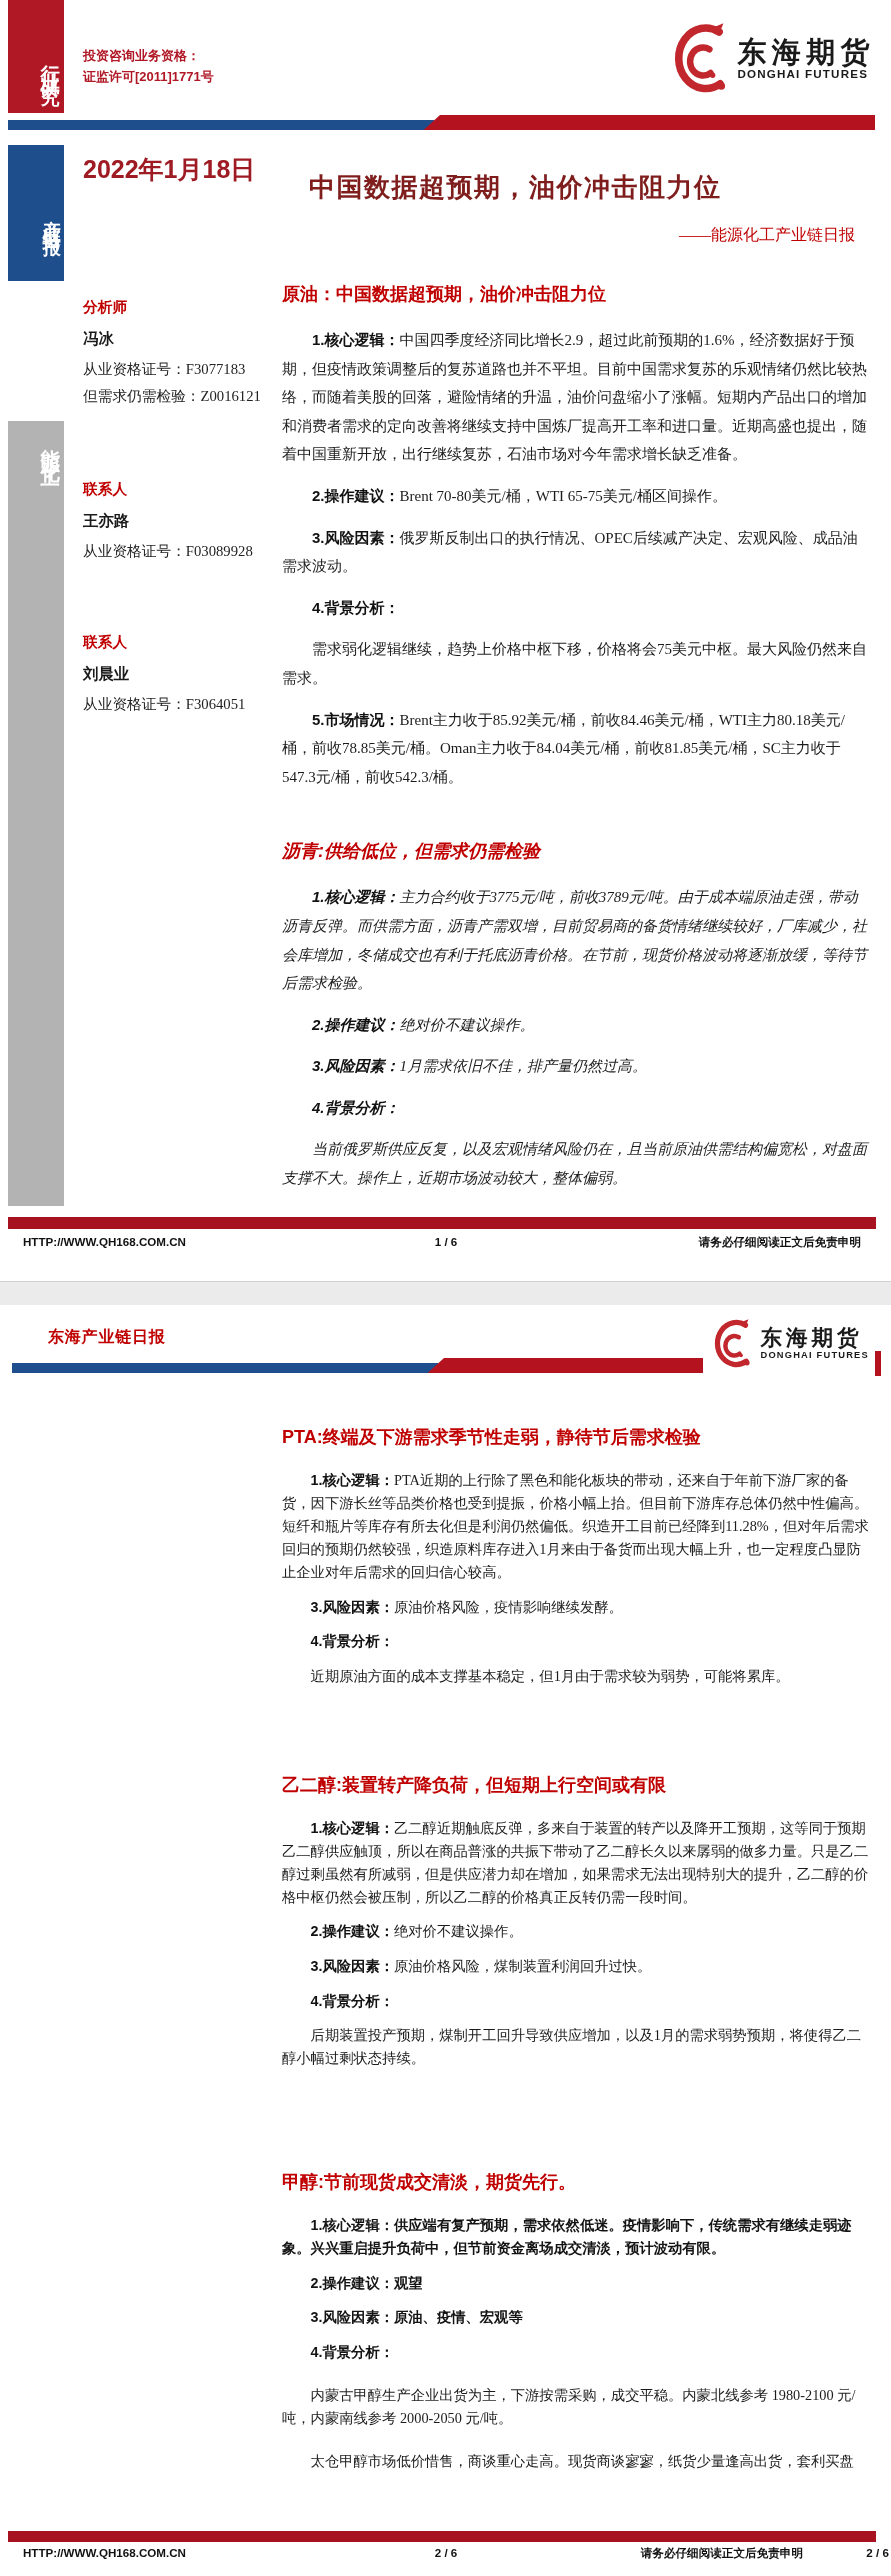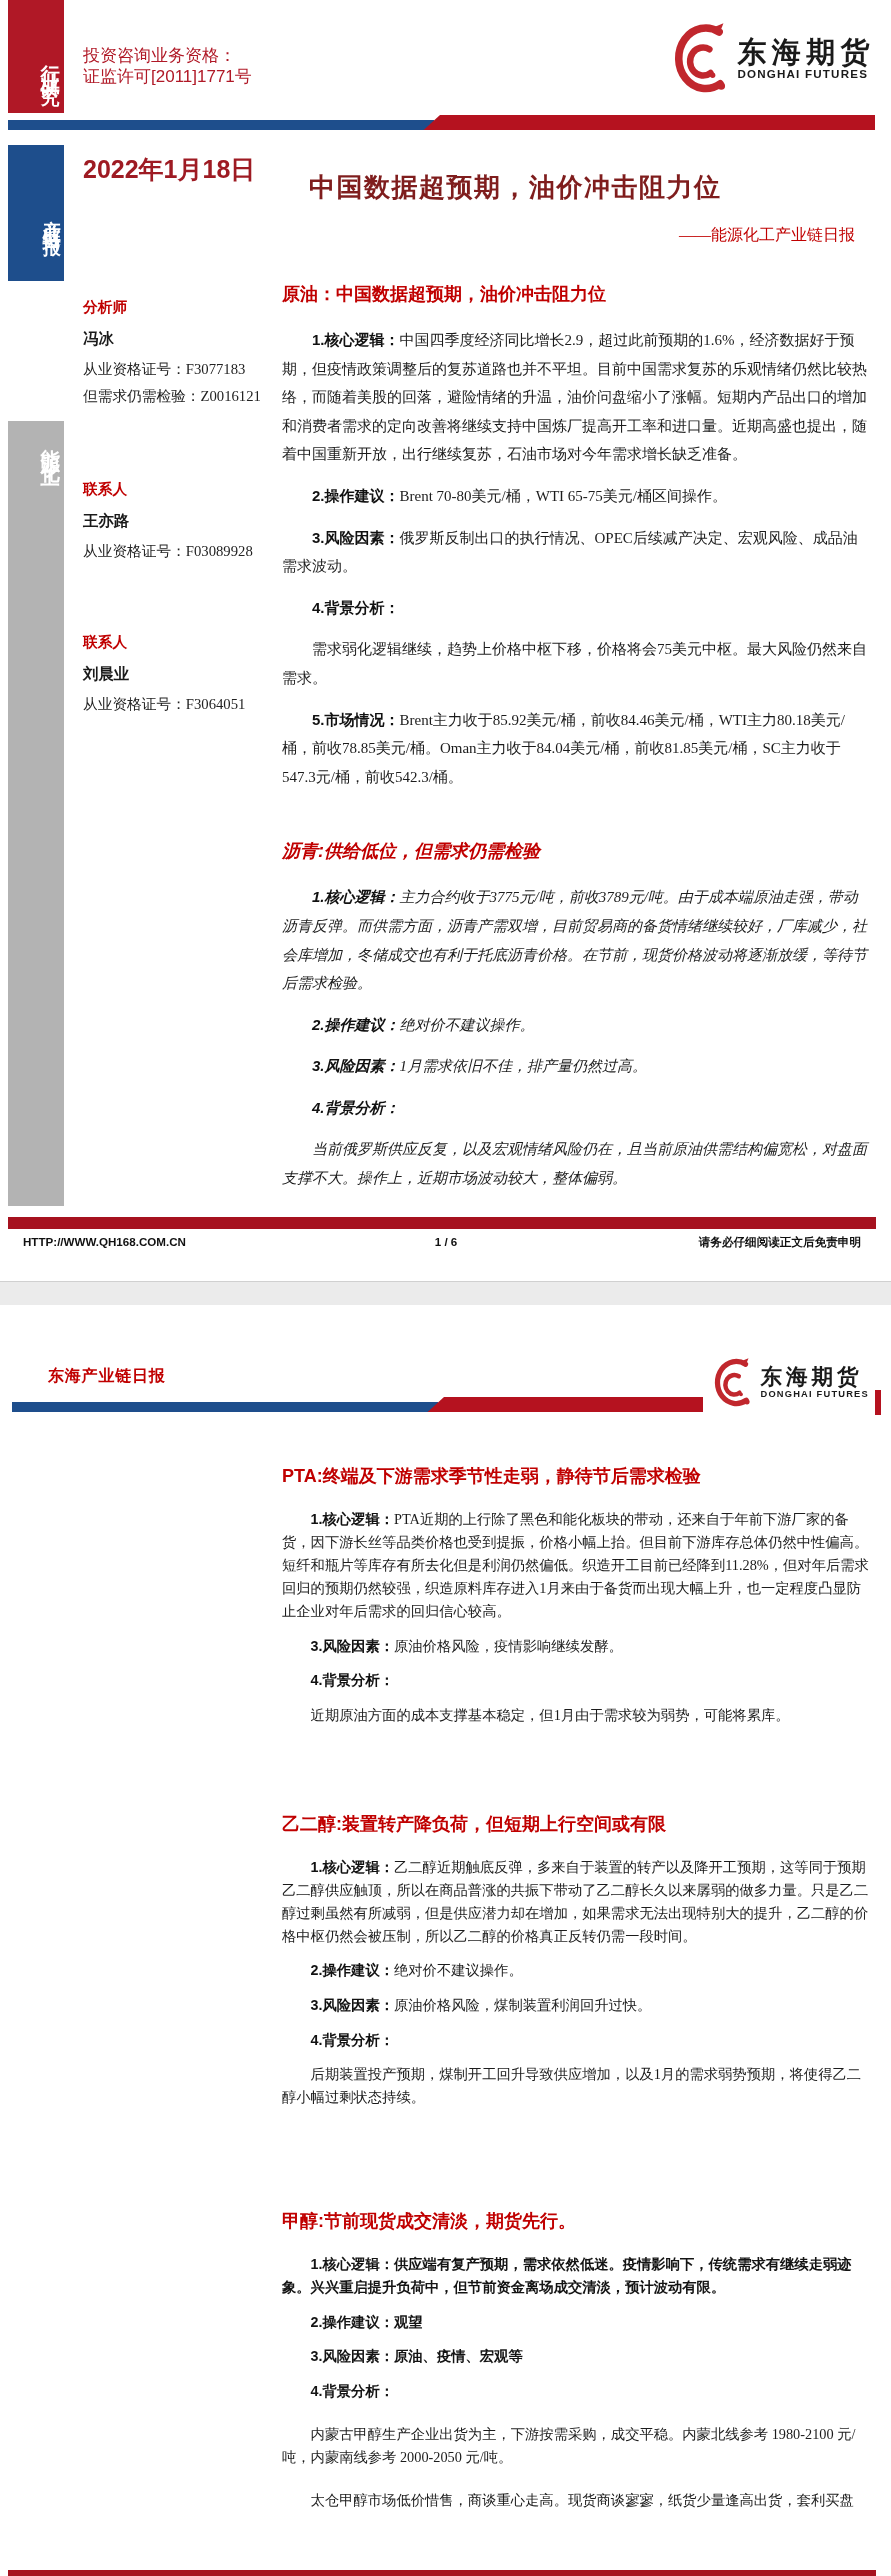--- a/index.html
+++ b/index.html
@@ -17,21 +17,21 @@
   
   .bar-blue{background:#1e4e8c;}
   .bar-red{background:#b5121f;clip-path:polygon(17px 0,100% 0,100% 100%,0 100%);}
 
   
   .logo{display:flex;align-items:center;gap:7.7px;background:#fff;}
   .logo .cn{font-weight:bold;color:#1a1a1a;letter-spacing:5.4px;line-height:1.05;white-space:nowrap;}
   .logo .en{font-weight:bold;color:#1a1a1a;letter-spacing:1.2px;white-space:nowrap;}
 
   
-  .qual{color:#b01826;font-weight:normal;font-size:17px;line-height:21px;}
+  .qual{color:#b01826;font-weight:bold;font-size:13px;line-height:21px;}
   .date{color:#9e1b23;font-weight:bold;font-size:25px;}
   .doc-title{color:#7f1d1d;font-weight:bold;font-size:26px;letter-spacing:1.5px;}
   .doc-subtitle{color:#c00000;font-size:16px;font-family:"Liberation Serif",serif;}
 
   .info-role{color:#c00000;font-weight:bold;font-size:14.7px;}
   .info-name{color:#1a1a1a;font-weight:bold;font-size:15.4px;}
   .info-line{color:#222;font-size:14.7px;font-family:"Liberation Serif",serif;white-space:nowrap;}
 
   
   .content{position:absolute;}
@@ -141,21 +141,21 @@
   </div>
 
   <div class="abs f-bar" style="left:7.7px;top:1217px;width:868px;height:11.6px;"></div>
   <div class="abs f-text" style="left:23px;top:1235px;">HTTP://WWW.QH168.COM.CN</div>
   <div class="abs f-text" style="left:0;right:0;top:1235px;text-align:center;">1 / 6</div>
   <div class="abs f-text" style="right:31px;top:1235px;">请务必仔细阅读正文后免责申明</div>
 </div>
 
 <div class="abs sep-band" style="top:1281px;left:0;width:892px;height:23px;"></div>
 
-<div class="page" style="top:1305px;height:920px;margin-top:39px;">
+<div class="page" style="top:1305px;height:920px;">
 
   <div class="abs p2-title" style="left:48px;top:21.6px;">东海产业链日报</div>
 
   <div class="abs bar-blue" style="left:11.6px;top:58px;width:426px;height:10px;"></div>
   <div class="abs bar-red" style="left:427px;top:53px;width:292px;height:15.4px;"></div>
   <div class="abs" style="right:10.8px;top:46px;width:6.2px;height:25px;background:#b5121f;"></div>
 
   <div class="abs logo" style="right:18.5px;top:7.7px;padding:3.1px 4.6px;">
     <svg width="45" height="56" viewBox="0 0 60 74">
       <path d="M50 12 A 25 28 0 1 0 51 60" fill="none" stroke="#c1272d" stroke-width="7" stroke-linecap="round"></path>

